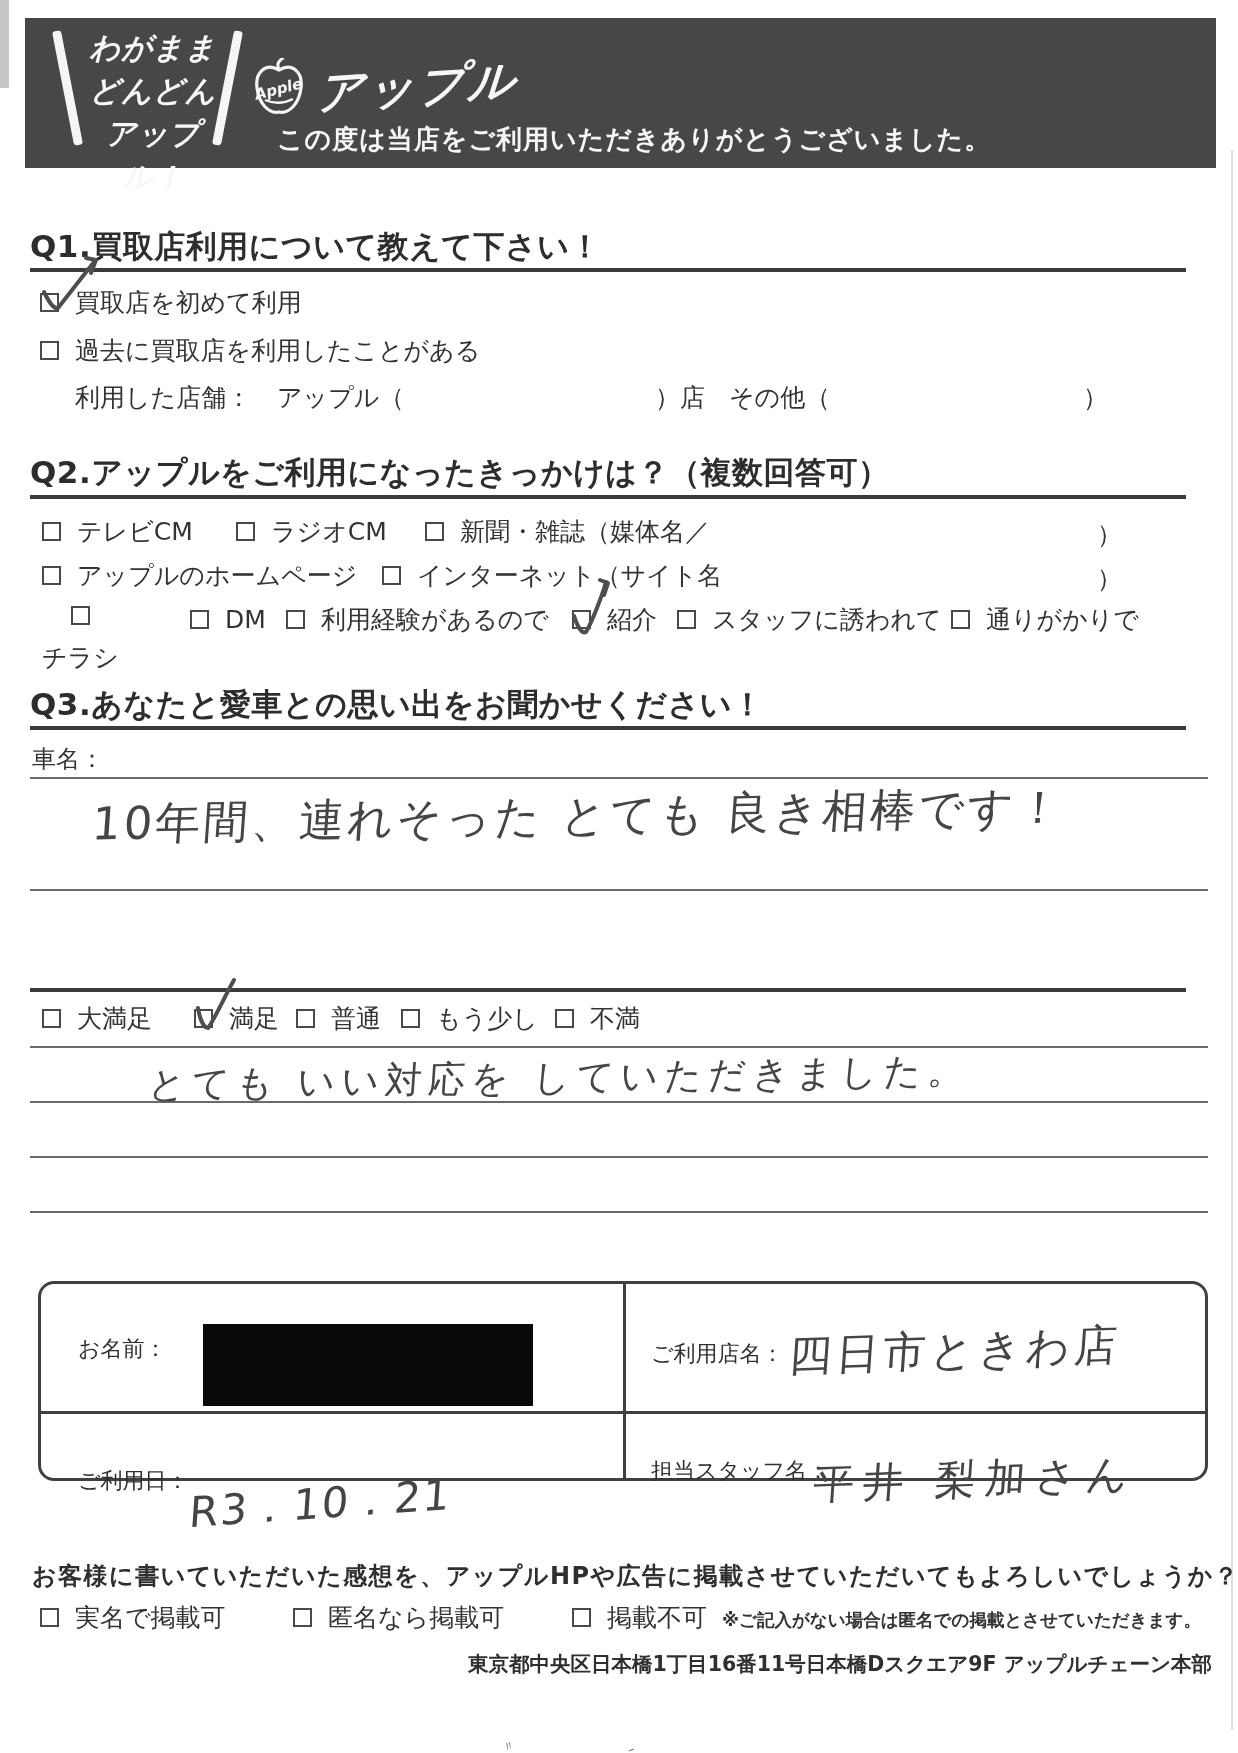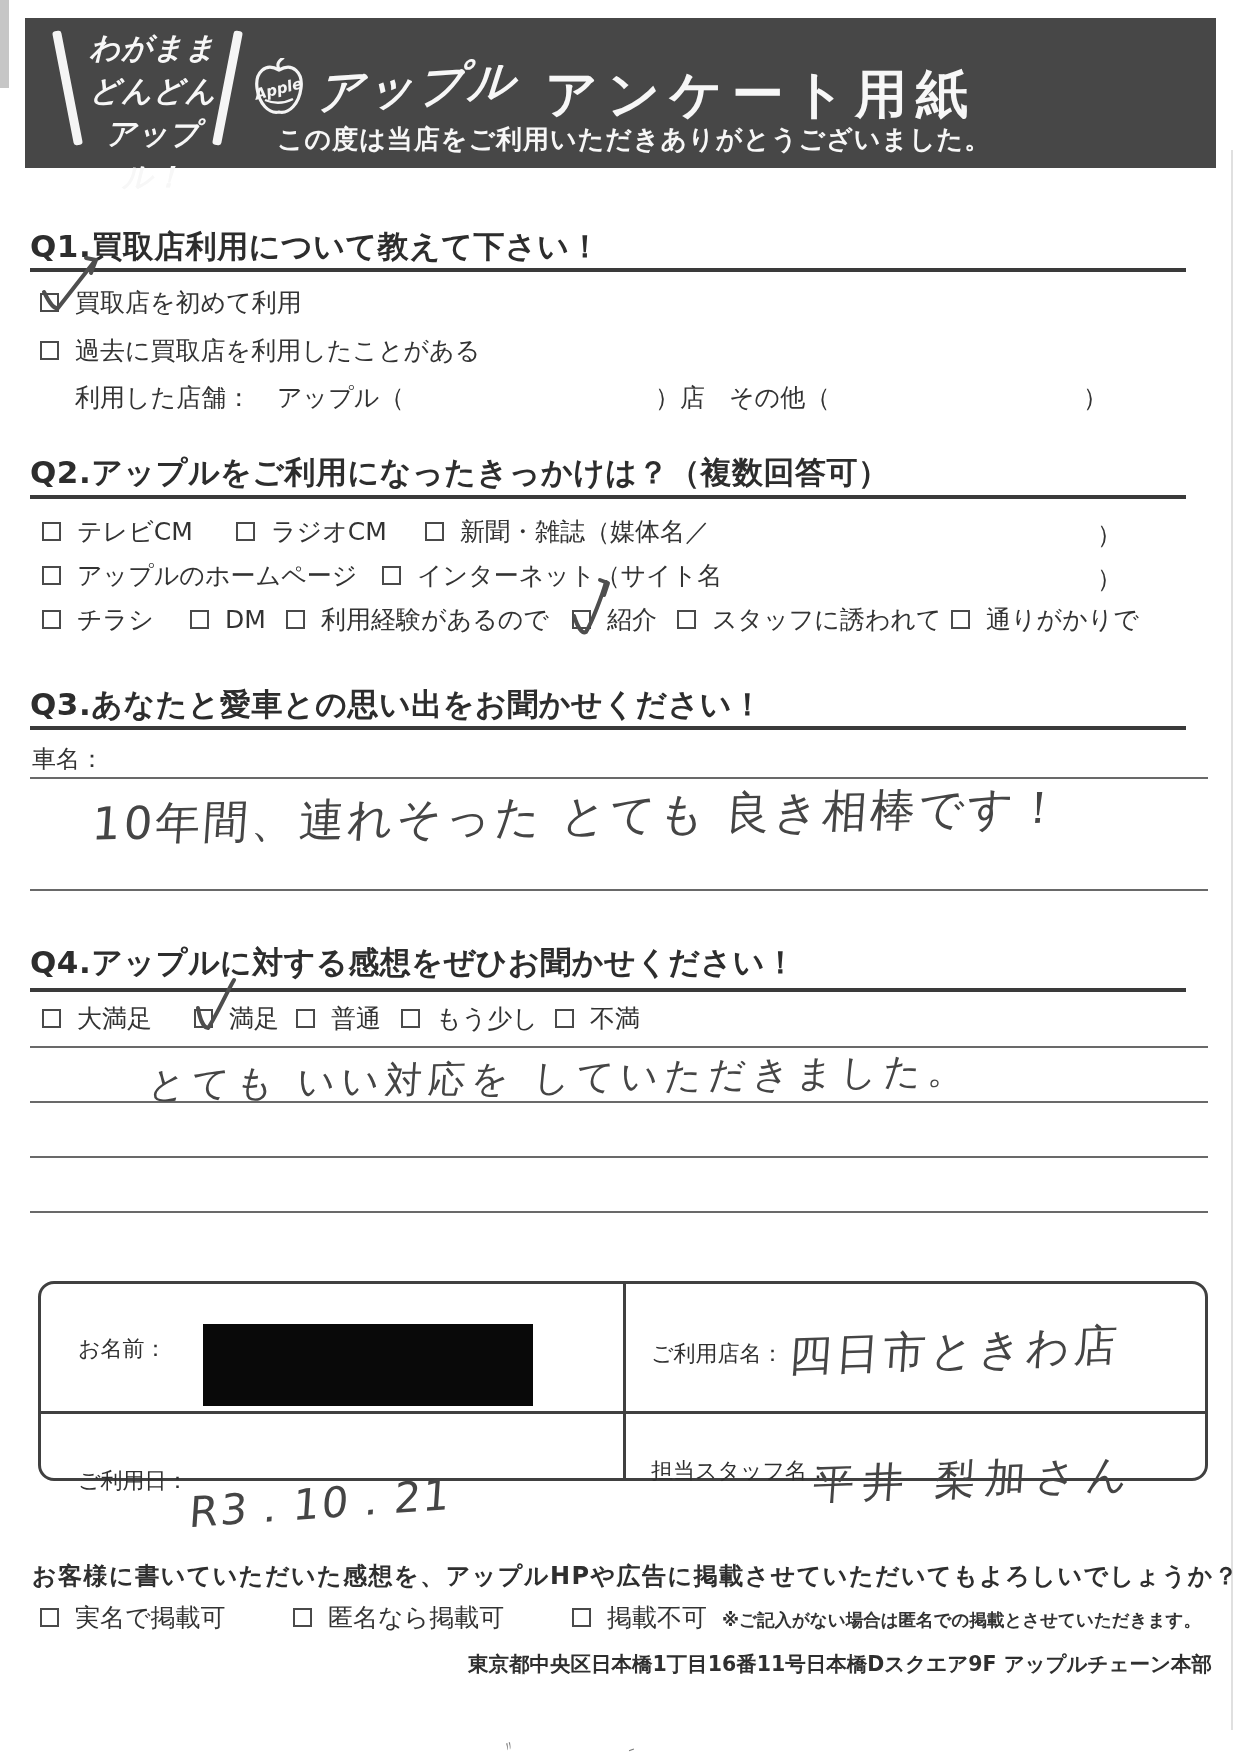--- a/index.html
+++ b/index.html
@@ -73,21 +73,20 @@
     <div class="slash slash-right"></div>
 
     <svg class="logo-svg" width="58" height="60" viewBox="0 0 58 60">
       <path d="M29 11 c-3 -5 1 -9 4 -11" fill="none" stroke="#f5f5f5" stroke-width="3" stroke-linecap="round"></path>
       <path d="M29 12 C15 4 5 15 7 30 C9 46 19 56 29 54 C39 56 49 46 51 30 C53 15 43 4 29 12 Z" fill="none" stroke="#f5f5f5" stroke-width="3.2"></path>
       <text x="29" y="36" text-anchor="middle" font-size="15" font-style="italic" font-weight="bold" fill="#f5f5f5" transform="rotate(-14 29 33)">Apple</text>
       <path d="M15 42 q14 6 28 -1" fill="none" stroke="#f5f5f5" stroke-width="2.4"></path>
     </svg>
 
     <div class="brand-script">アップル</div>
-    <div class="page-title">アンケート用紙</div>
     <div class="thanks">この度は当店をご利用いただきありがとうございました。</div>
   </div>
 
   <div class="qhead" style="top:226px;">Q1.買取店利用について教えて下さい！</div>
   <div class="hrule" style="top:268px;"></div>
 
   <div class="opt" style="left:40px;top:289px;">
     <span class="cb"></span>
     <span>買取店を初めて利用</span>
   </div>
@@ -129,21 +128,21 @@
   <div class="opt" style="left:42px;top:562px;">
     <span class="cb"></span>
     <span>アップルのホームページ</span>
   </div>
   <div class="opt" style="left:382px;top:562px;">
     <span class="cb"></span>
     <span>インターネット（サイト名</span>
   </div>
   <span class="ptxt" style="left:1097px;top:562px;">）</span>
 
-  <div class="opt" style="left:42px;top:606px;">
+  <div class="opt" style="left:42px;top:606px;flex-direction:column;">
     <span class="cb"></span>
     <span>チラシ</span>
   </div>
   <div class="opt" style="left:190px;top:606px;">
     <span class="cb"></span>
     <span>DM</span>
   </div>
   <div class="opt" style="left:286px;top:606px;">
     <span class="cb"></span>
     <span>利用経験があるので</span>
@@ -165,21 +164,20 @@
     <span>通りがかりで</span>
   </div>
 
   <div class="qhead" style="top:684px;">Q3.あなたと愛車との思い出をお聞かせください！</div>
   <div class="hrule" style="top:726px;"></div>
   <span class="ptxt" style="left:32px;top:743px;font-size:24px;">車名：</span>
   <div class="wline" style="top:777px;"></div>
   <div class="hw" style="left:92px;top:786px;font-size:45px;letter-spacing:3px;">10年間、連れそった とても 良き相棒です！</div>
   <div class="wline" style="top:889px;"></div>
 
-  <div class="qhead" style="top:942px;">Q4.アップルに対する感想をぜひお聞かせください！</div>
   <div class="hrule" style="top:988px;"></div>
 
   <div class="opt" style="left:42px;top:1005px;">
     <span class="cb"></span>
     <span>大満足</span>
   </div>
   <div class="opt" style="left:194px;top:1005px;">
     <span class="cb"></span>
     <span>満足</span>
   </div>

